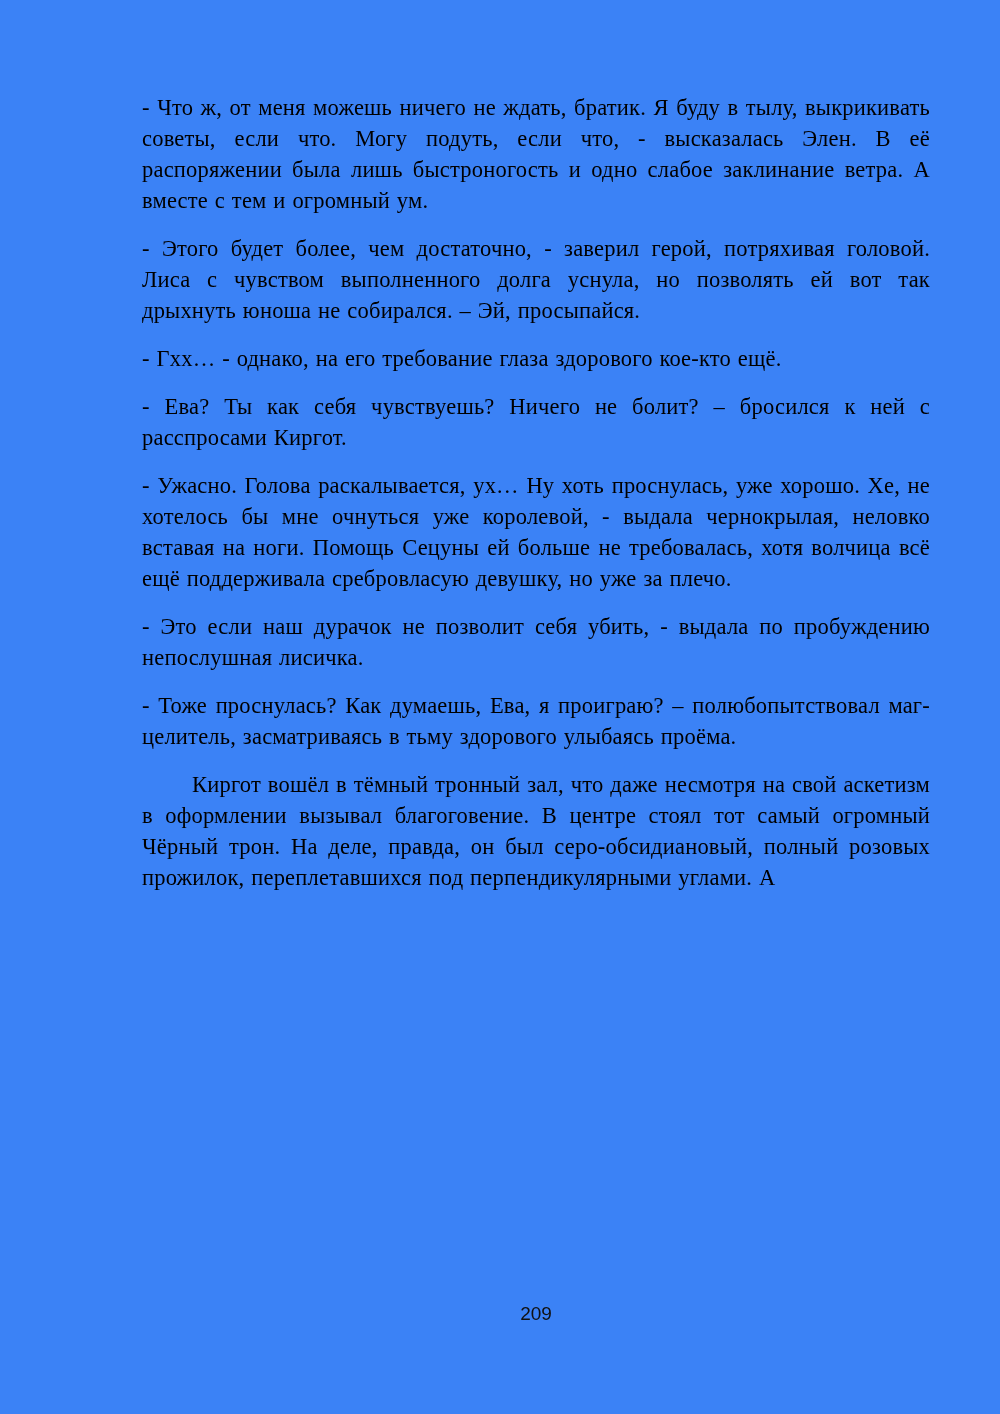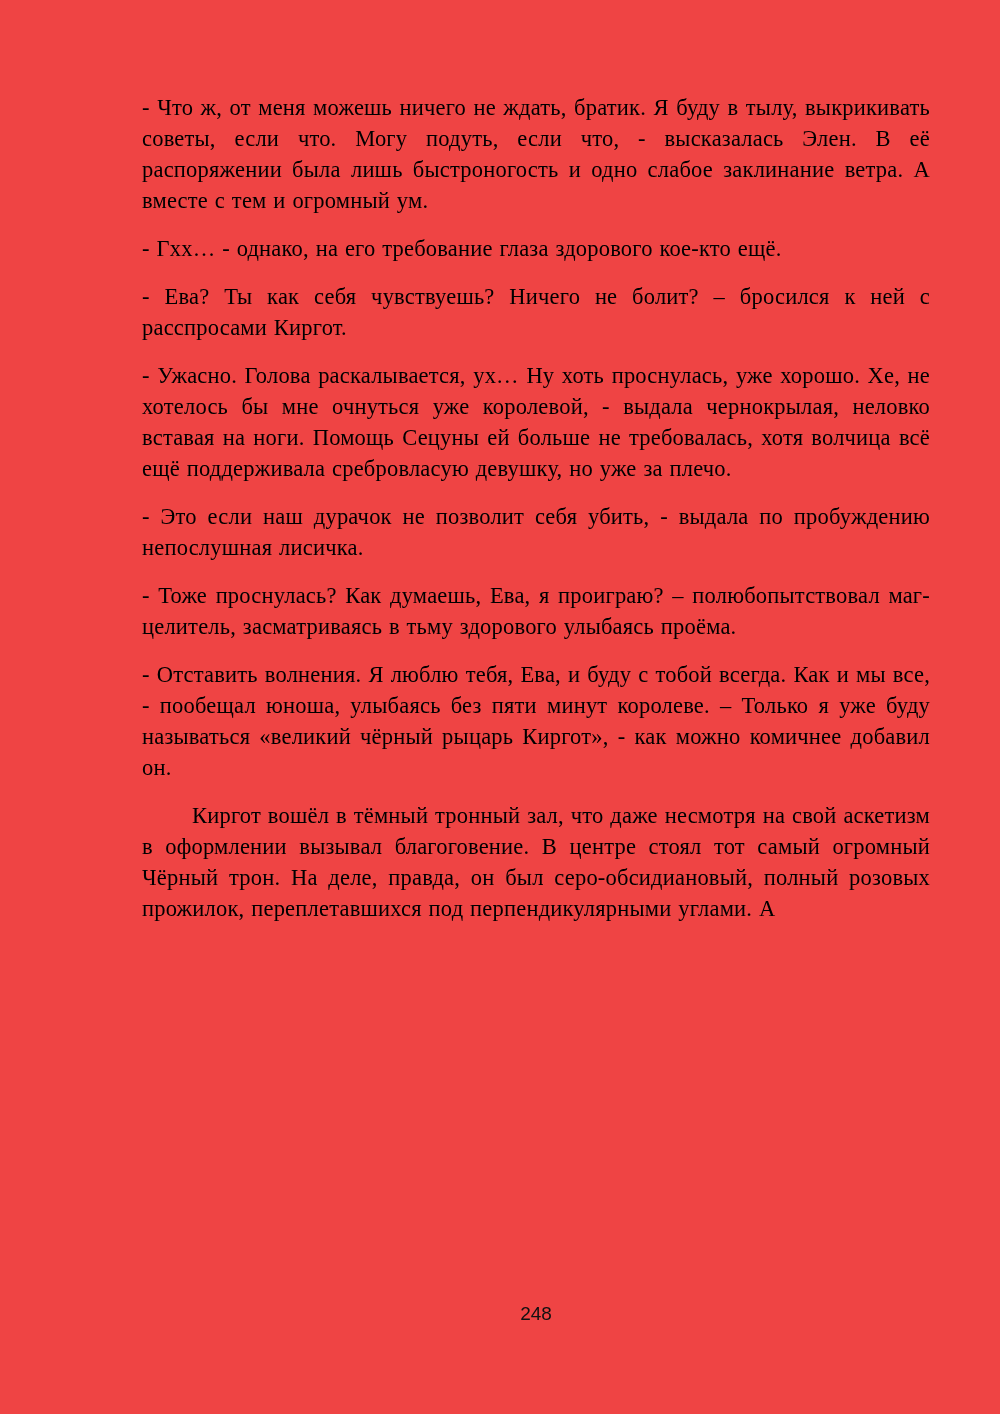--- a/index.html
+++ b/index.html
@@ -13,21 +13,21 @@
     position: relative;
     font-family: "Liberation Serif", "DejaVu Serif", serif;
     color: #000000;
   }
   .page {
     position: absolute;
     top: 0;
     left: 0;
     width: 1000px;
     height: 1414px;
-    background: #ef4444;
+    background: #3b82f6;
     box-sizing: border-box;
     padding: 92px 70px 0 142px;
   }
   .text-block p {
     margin: 0 0 17px 0;
     font-size: 22.5px;
     line-height: 31px;
     text-align: justify;
     text-align-last: left;
     letter-spacing: 0.2px;
@@ -46,22 +46,22 @@
     font-size: 19px;
     color: #111111;
   }
 </style>
 </head>
 <body>
 
 <div class="page">
   <div class="text-block">
     <p>- Что ж, от меня можешь ничего не ждать, братик. Я буду в тылу, выкрикивать советы, если что. Могу подуть, если что, - высказалась Элен. В её распоряжении была лишь быстроногость и одно слабое заклинание ветра. А вместе с тем и огромный ум.</p>
+    <p>- Этого будет более, чем достаточно, - заверил герой, потряхивая головой. Лиса с чувством выполненного долга уснула, но позволять ей вот так дрыхнуть юноша не собирался. – Эй, просыпайся.</p>
     <p>- Гхх… - однако, на его требование глаза здорового кое-кто ещё.</p>
     <p>- Ева? Ты как себя чувствуешь? Ничего не болит? – бросился к ней с расспросами Киргот.</p>
     <p>- Ужасно. Голова раскалывается, ух… Ну хоть проснулась, уже хорошо. Хе, не хотелось бы мне очнуться уже королевой, - выдала чернокрылая, неловко вставая на ноги. Помощь Сецуны ей больше не требовалась, хотя волчица всё ещё поддерживала сребровласую девушку, но уже за плечо.</p>
     <p>- Это если наш дурачок не позволит себя убить, - выдала по пробуждению непослушная лисичка.</p>
     <p>- Тоже проснулась? Как думаешь, Ева, я проиграю? – полюбопытствовал маг-целитель, засматриваясь в тьму здорового улыбаясь проёма.</p>
-    <p>- Отставить волнения. Я люблю тебя, Ева, и буду с тобой всегда. Как и мы все, - пообещал юноша, улыбаясь без пяти минут королеве. – Только я уже буду называться «великий чёрный рыцарь Киргот», - как можно комичнее добавил он.</p>
     <p class="indent">Киргот вошёл в тёмный тронный зал, что даже несмотря на свой аскетизм в оформлении вызывал благоговение. В центре стоял тот самый огромный Чёрный трон. На деле, правда, он был серо-обсидиановый, полный розовых прожилок, переплетавшихся под перпендикулярными углами. А</p>
   </div>
-  <div class="page-number">248</div>
+  <div class="page-number">209</div>
 </div>
 
 </body></html>

